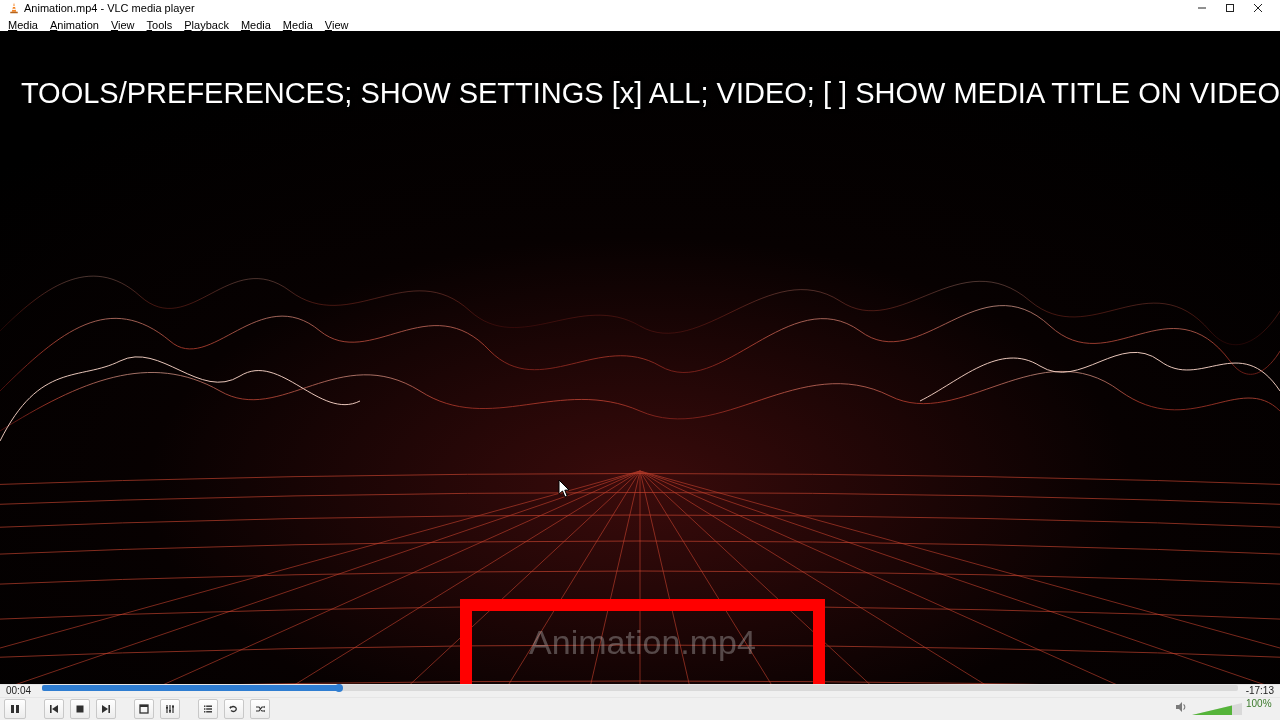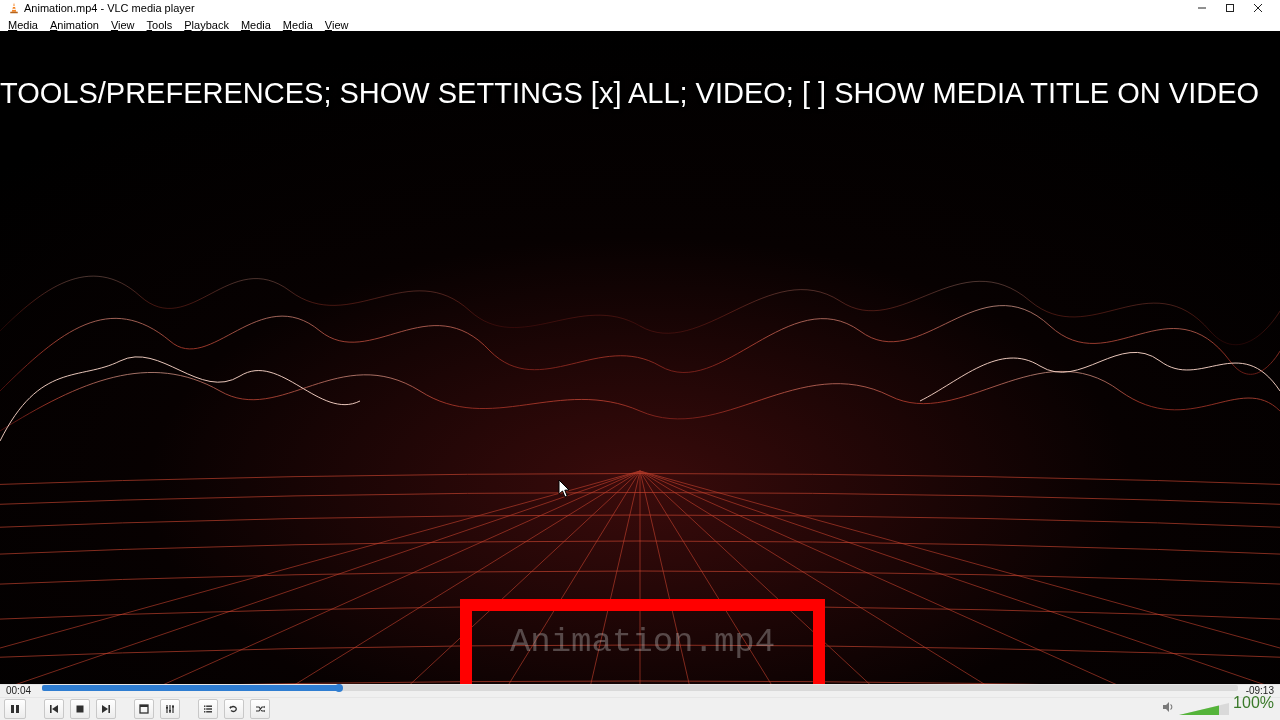--- a/index.html
+++ b/index.html
@@ -14,23 +14,23 @@
   .win-btn svg{display:block}
 
   
   .menubar{height:16px;display:flex;align-items:flex-end;gap:12px;padding:0 8px;font-size:11px;background:#fff;color:#000}
   .menubar span{cursor:default}
   .menubar .mn{position:relative}
   .menubar .mn::first-letter{text-decoration:underline}
 
   
   .video{position:relative;width:1280px;height:653px;background:#000;overflow:hidden}
-  .overlay-text{position:absolute;top:46px;left:0;right:0;text-align:left;font-size:29px;font-weight:400;font-family:Arial,sans-serif;letter-spacing:0;color:#fff;text-shadow:0 0 4px #000, -1px -1px 0 #000, 1px -1px 0 #000, -1px 1px 0 #000, 1px 1px 0 #000;white-space:nowrap}
+  .overlay-text{position:absolute;top:46px;left:0;right:0;text-align:right;font-size:29px;font-weight:400;font-family:Arial,sans-serif;letter-spacing:0;color:#fff;text-shadow:0 0 4px #000, -1px -1px 0 #000, 1px -1px 0 #000, -1px 1px 0 #000, 1px 1px 0 #000;white-space:nowrap}
   .highlight-box{position:absolute;left:460px;top:568px;width:365px;height:118px;border:12px solid #ff0000}
-  .media-title-osd{position:absolute;left:460px;top:592px;width:365px;text-align:center;font-family:Liberation Mono, monospace;font-size:34px;color:rgba(200,200,200,0.35);pointer-events:none}
+  .media-title-osd{position:absolute;left:460px;top:592px;width:365px;text-align:center;font-family:Liberation Sans, sans-serif;font-size:34px;color:rgba(200,200,200,0.35);pointer-events:none}
   .cursor{position:absolute;left:558px;top:448px;width:14px;height:20px;pointer-events:none}
 
   
   .terrain{position:absolute;inset:0}
   .terrain svg{position:absolute;inset:0;width:100%;height:100%}
 
   
   .seek-row{height:13px;display:flex;align-items:flex-start;padding:0 6px;gap:6px;background:#f0f0f0;border-top:1px solid #e6e6e6;font-size:10px;color:#222}
   .seek-row .time{flex:none;min-width:30px}
   .seek-row .time.right{text-align:right}
@@ -39,21 +39,21 @@
   .track .knob{position:absolute;left:24.8%;top:50%;width:8px;height:8px;margin:-4px 0 0 -4px;border-radius:50%;background:#2f7dd1}
 
   
   .controls{height:23px;display:flex;align-items:center;padding:0 4px;gap:6px;background:#f0f0f0;border-top:1px solid #e6e6e6}
   .btn{width:20px;height:20px;border:1px solid #c8c8c8;border-radius:2px;background:linear-gradient(#ffffff,#ececec);display:flex;align-items:center;justify-content:center;color:#303030}
   .btn.big{width:22px}
   .btn svg{display:block}
   .sep{width:6px}
   .controls .spacer{flex:1}
   .vol-wrap{display:flex;align-items:center;gap:4px;margin-right:2px}
-  .vol-pct{font-size:16px;color:#3a7a2a;min-width:28px;text-align:left;position:relative;top:-6px}
+  .vol-pct{font-size:10px;color:#3a7a2a;min-width:28px;text-align:left;position:relative;top:-6px}
   .vol-tri{width:50px;height:16px;position:relative}
   .vol-tri svg{position:absolute;inset:0}
 </style>
 </head>
 <body>
 
 <div class="titlebar">
   <span class="icon">
     <svg viewBox="0 0 16 16" width="12" height="12">
       <polygon points="8,1 11,13 5,13" fill="#f58220"></polygon>
@@ -164,21 +164,21 @@
     </svg>
   </span>
 </div>
 
 <div class="seek-row">
   <span class="time">00:04</span>
   <div class="track">
     <div class="fill"></div>
     <div class="knob"></div>
   </div>
-  <span class="time right">-09:13</span>
+  <span class="time right">-17:13</span>
 </div>
 
 <div class="controls">
   <div class="btn big">
     <svg width="10" height="10" viewBox="0 0 10 10">
         <rect x="1" y="1" width="3" height="8" fill="#303030"></rect>
         <rect x="6" y="1" width="3" height="8" fill="#303030"></rect>
       </svg>
   </div>
   <div class="sep"></div>

